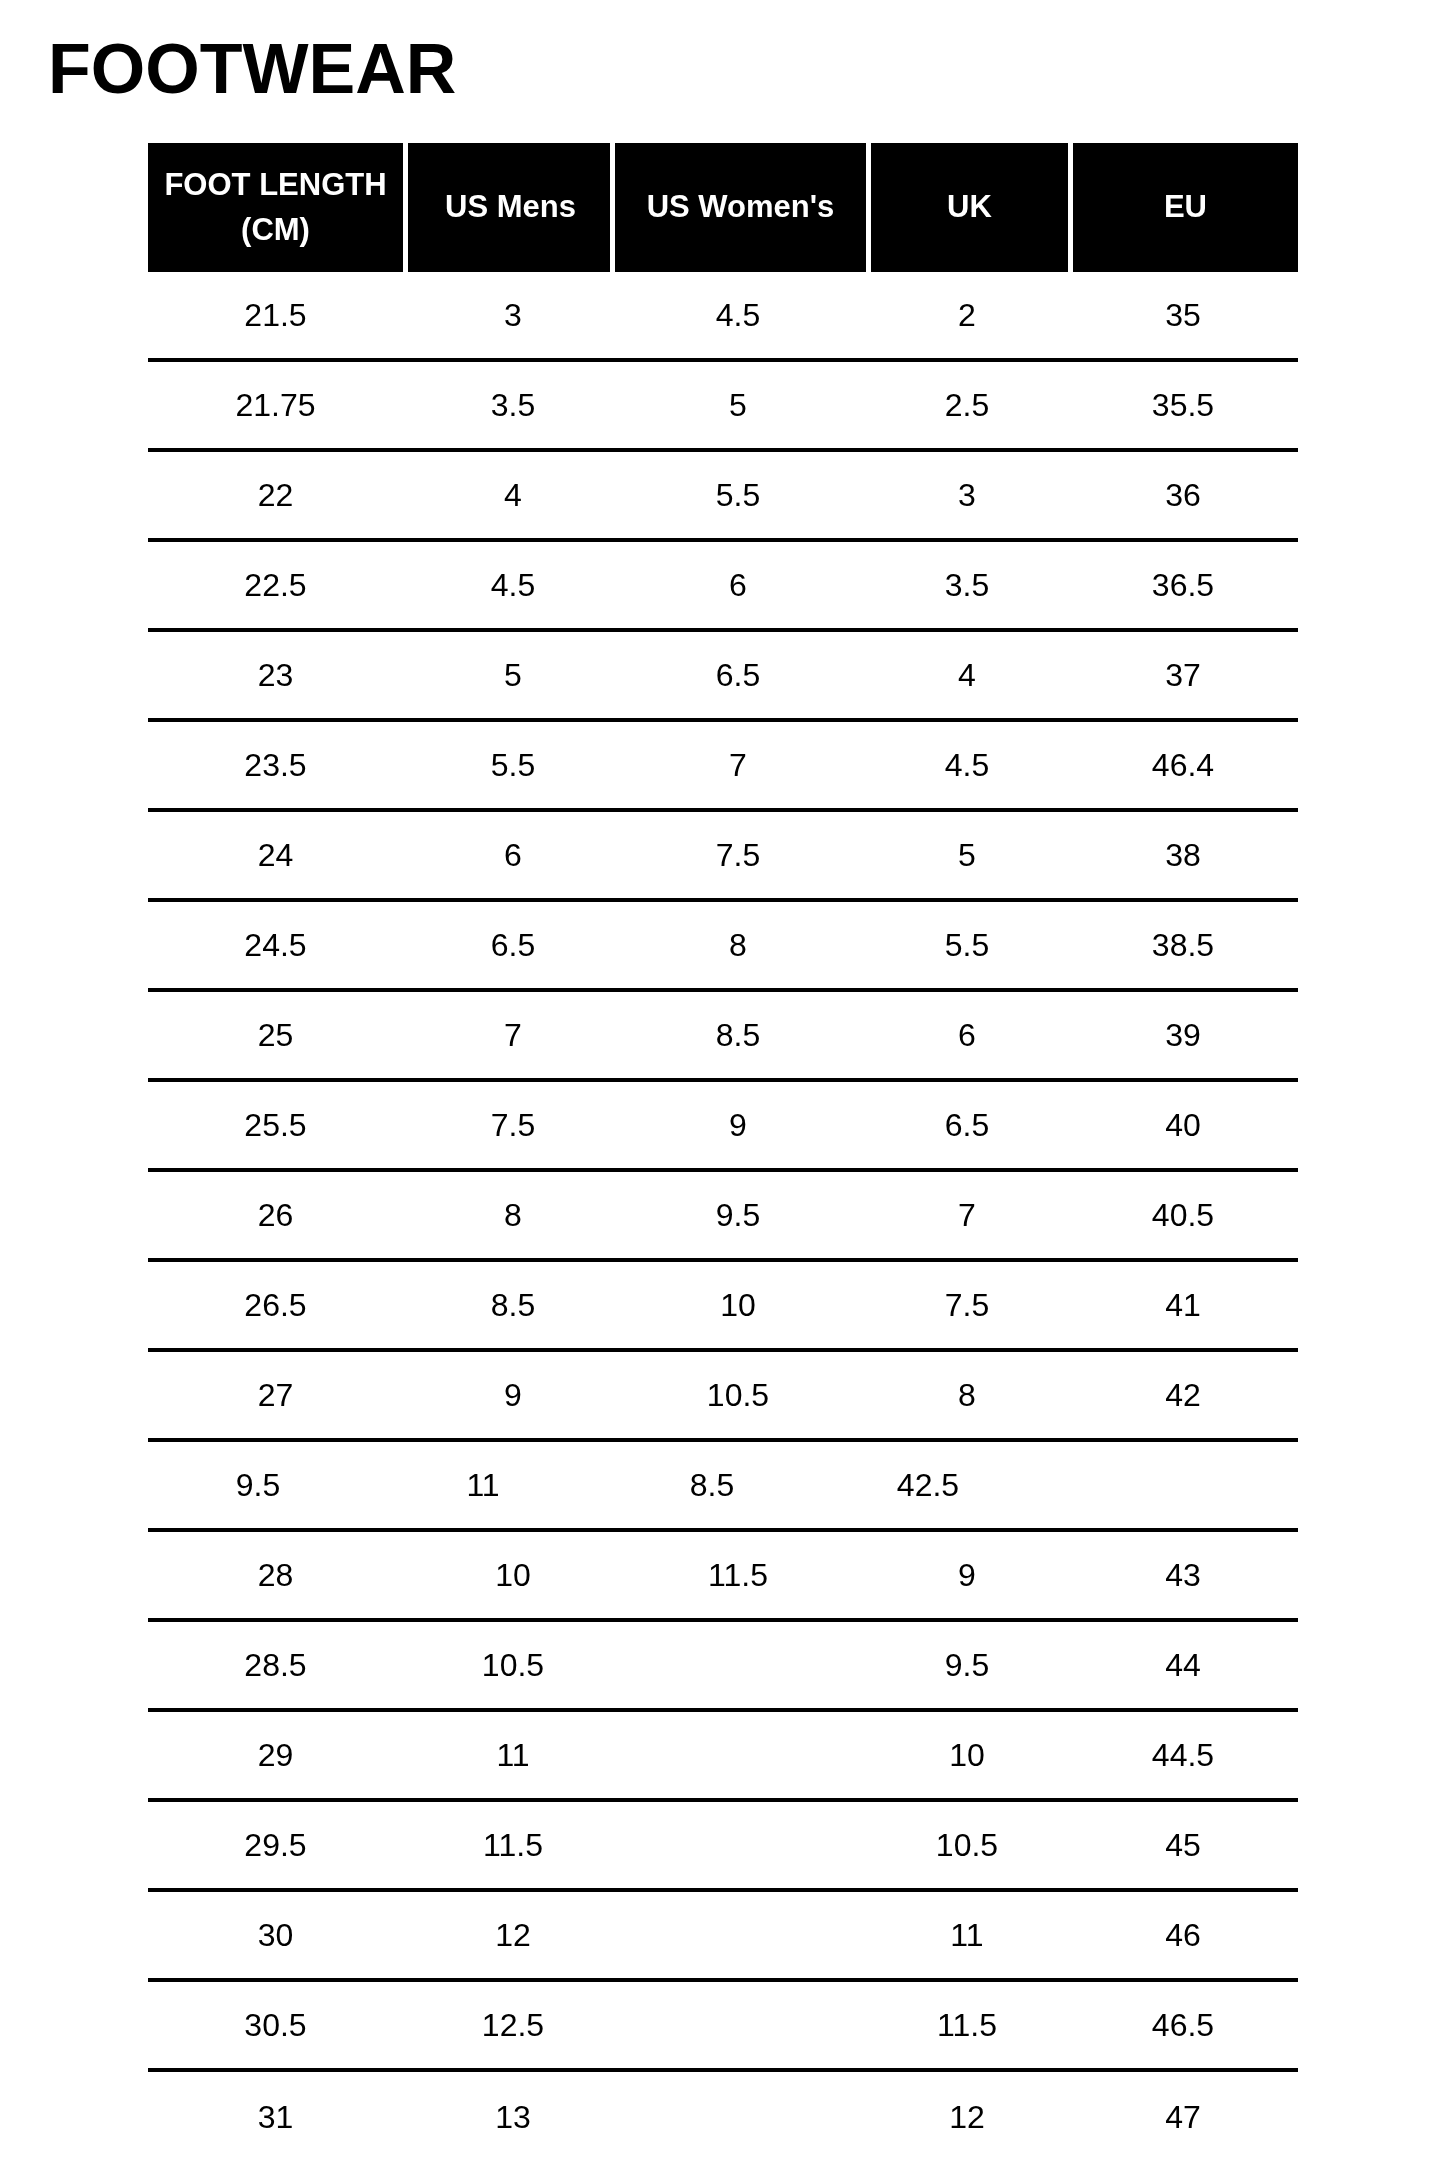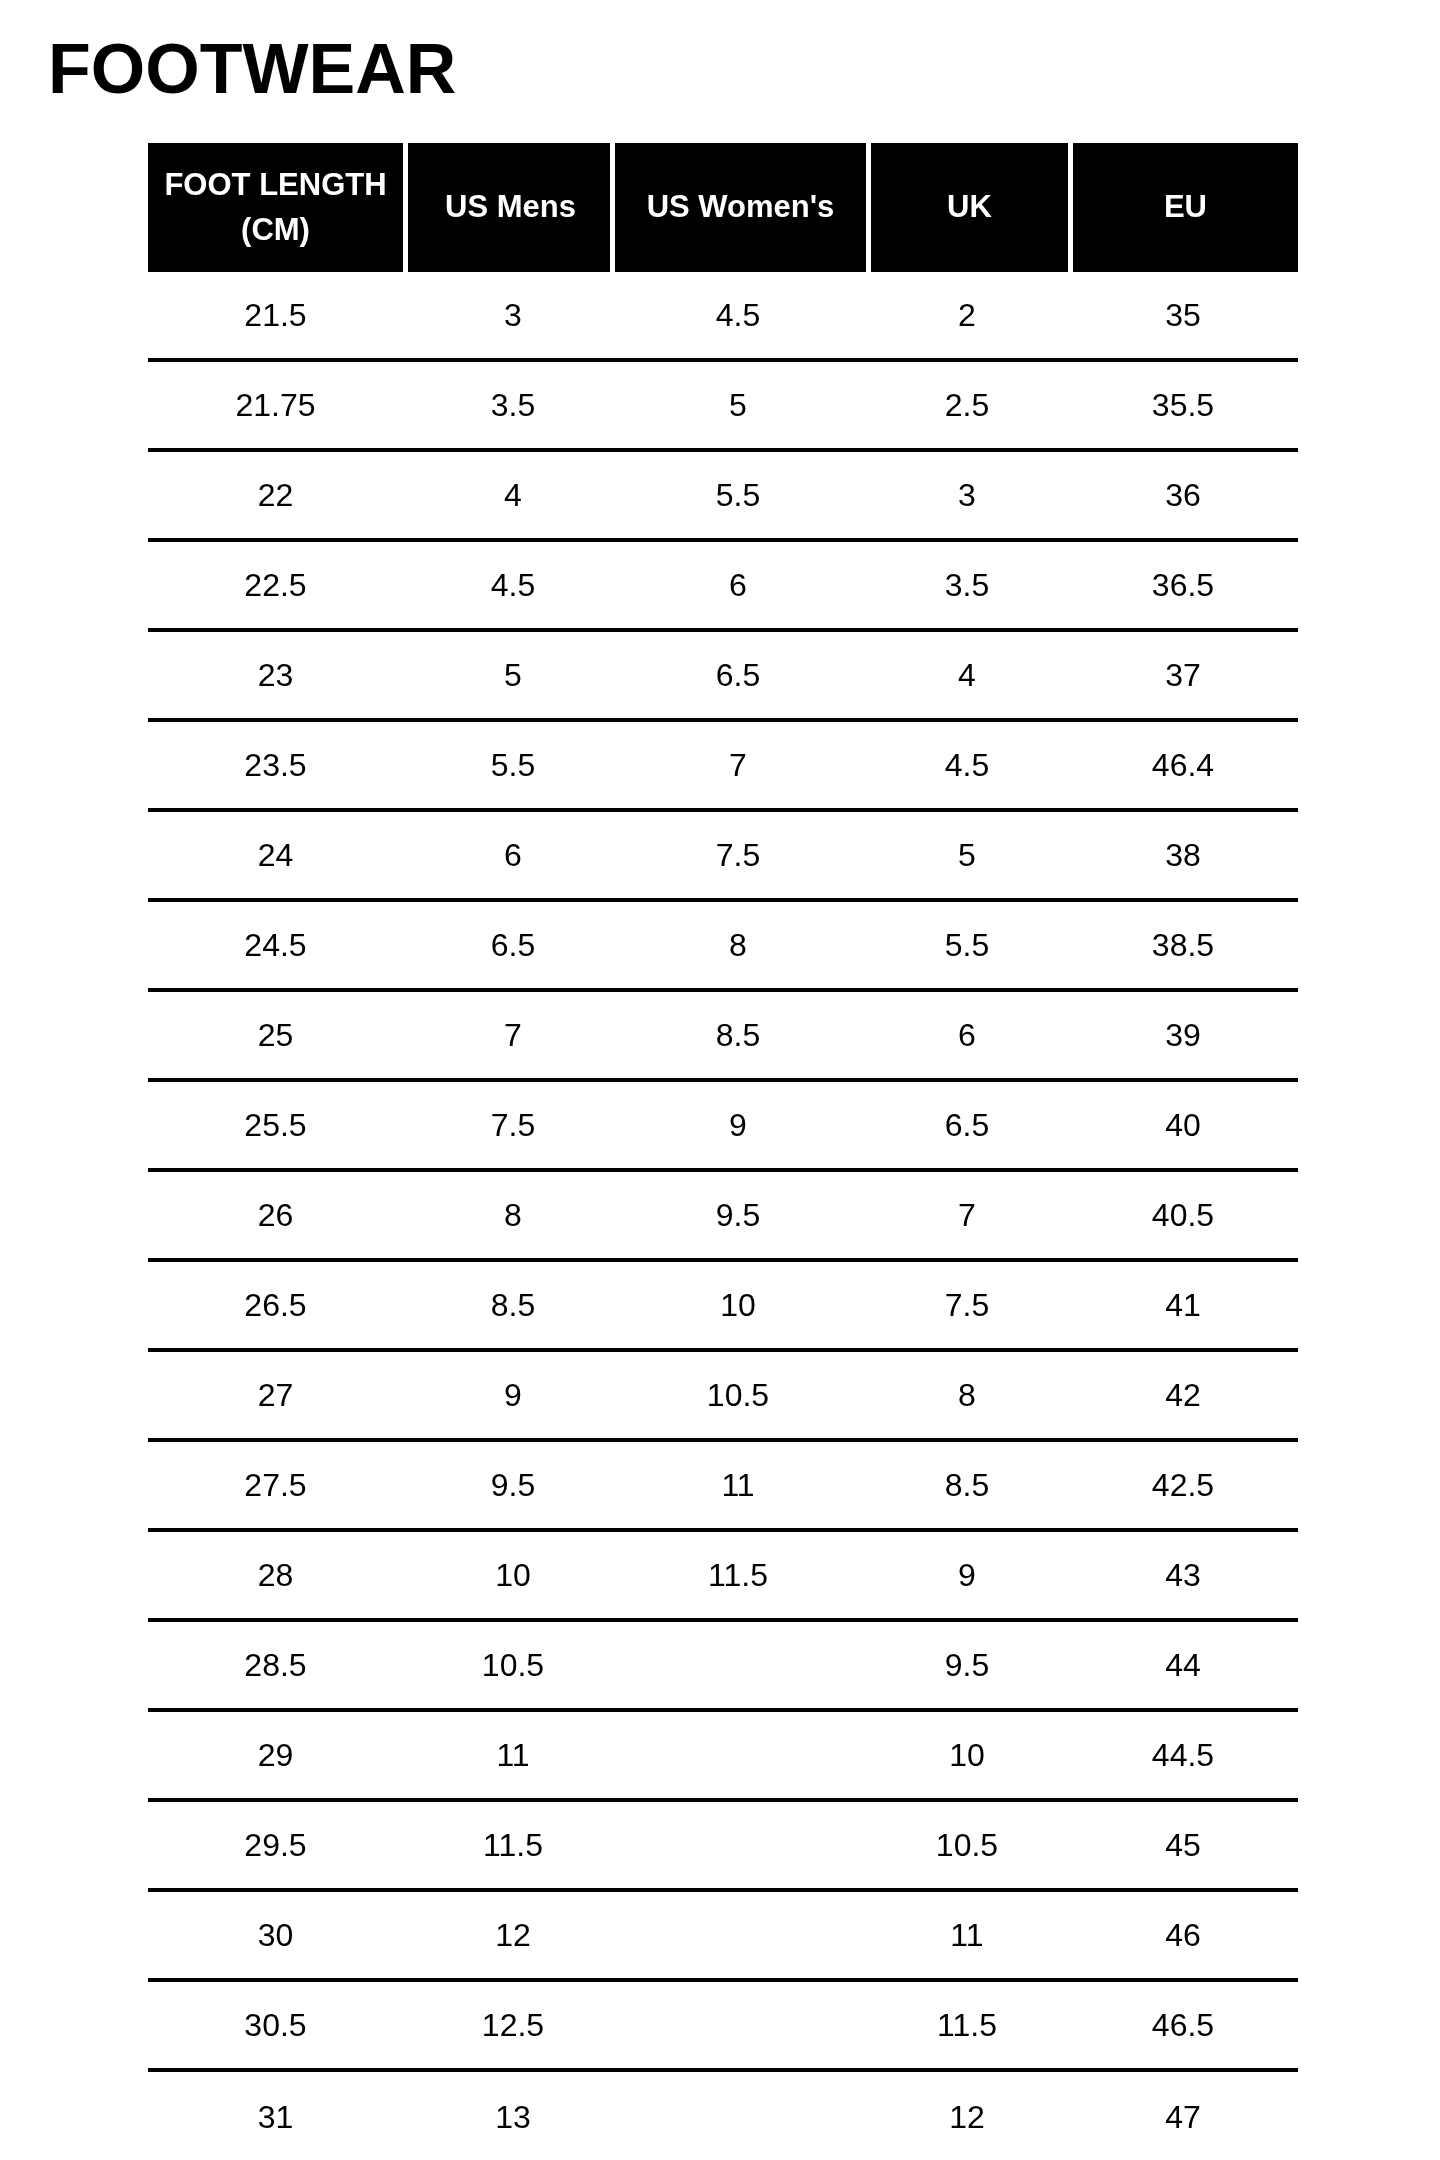--- a/index.html
+++ b/index.html
@@ -174,21 +174,20 @@
           <div class="td c4">41</div>
         </div>
         <div class="tr">
           <div class="td c0">27</div>
           <div class="td c1">9</div>
           <div class="td c2">10.5</div>
           <div class="td c3">8</div>
           <div class="td c4">42</div>
         </div>
         <div class="tr">
-          <div class="td c0">27.5</div>
           <div class="td c1">9.5</div>
           <div class="td c2">11</div>
           <div class="td c3">8.5</div>
           <div class="td c4">42.5</div>
         </div>
         <div class="tr">
           <div class="td c0">28</div>
           <div class="td c1">10</div>
           <div class="td c2">11.5</div>
           <div class="td c3">9</div>

